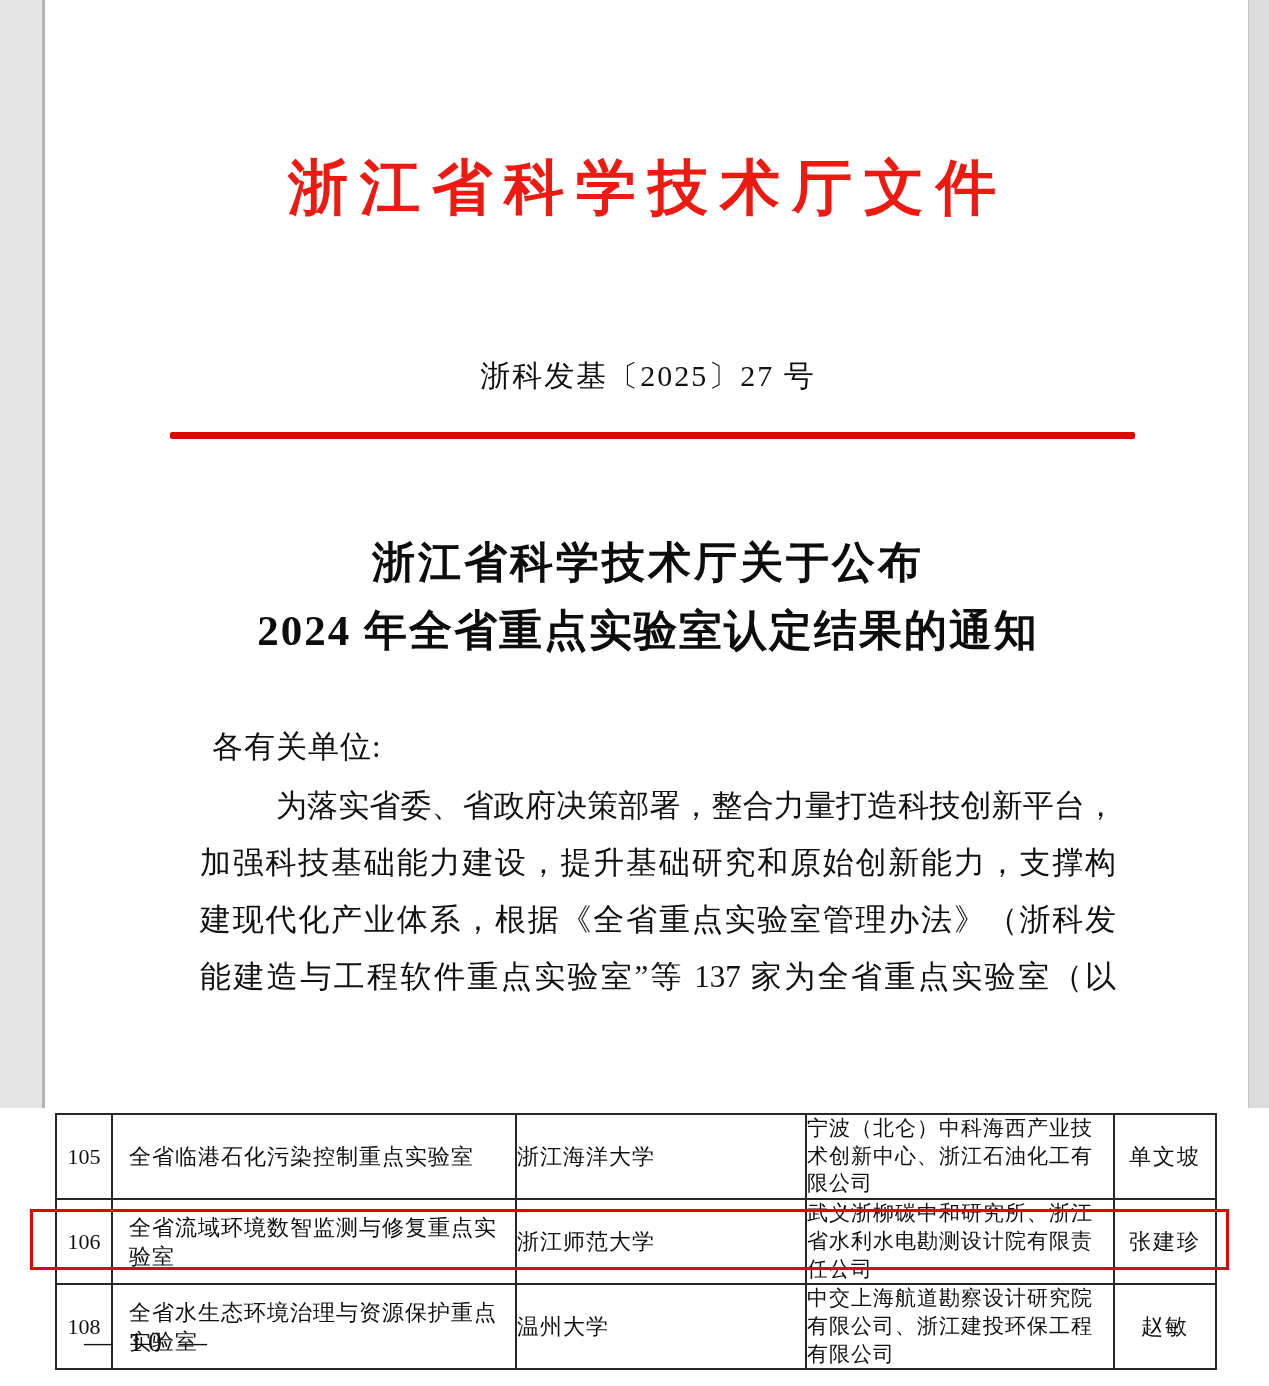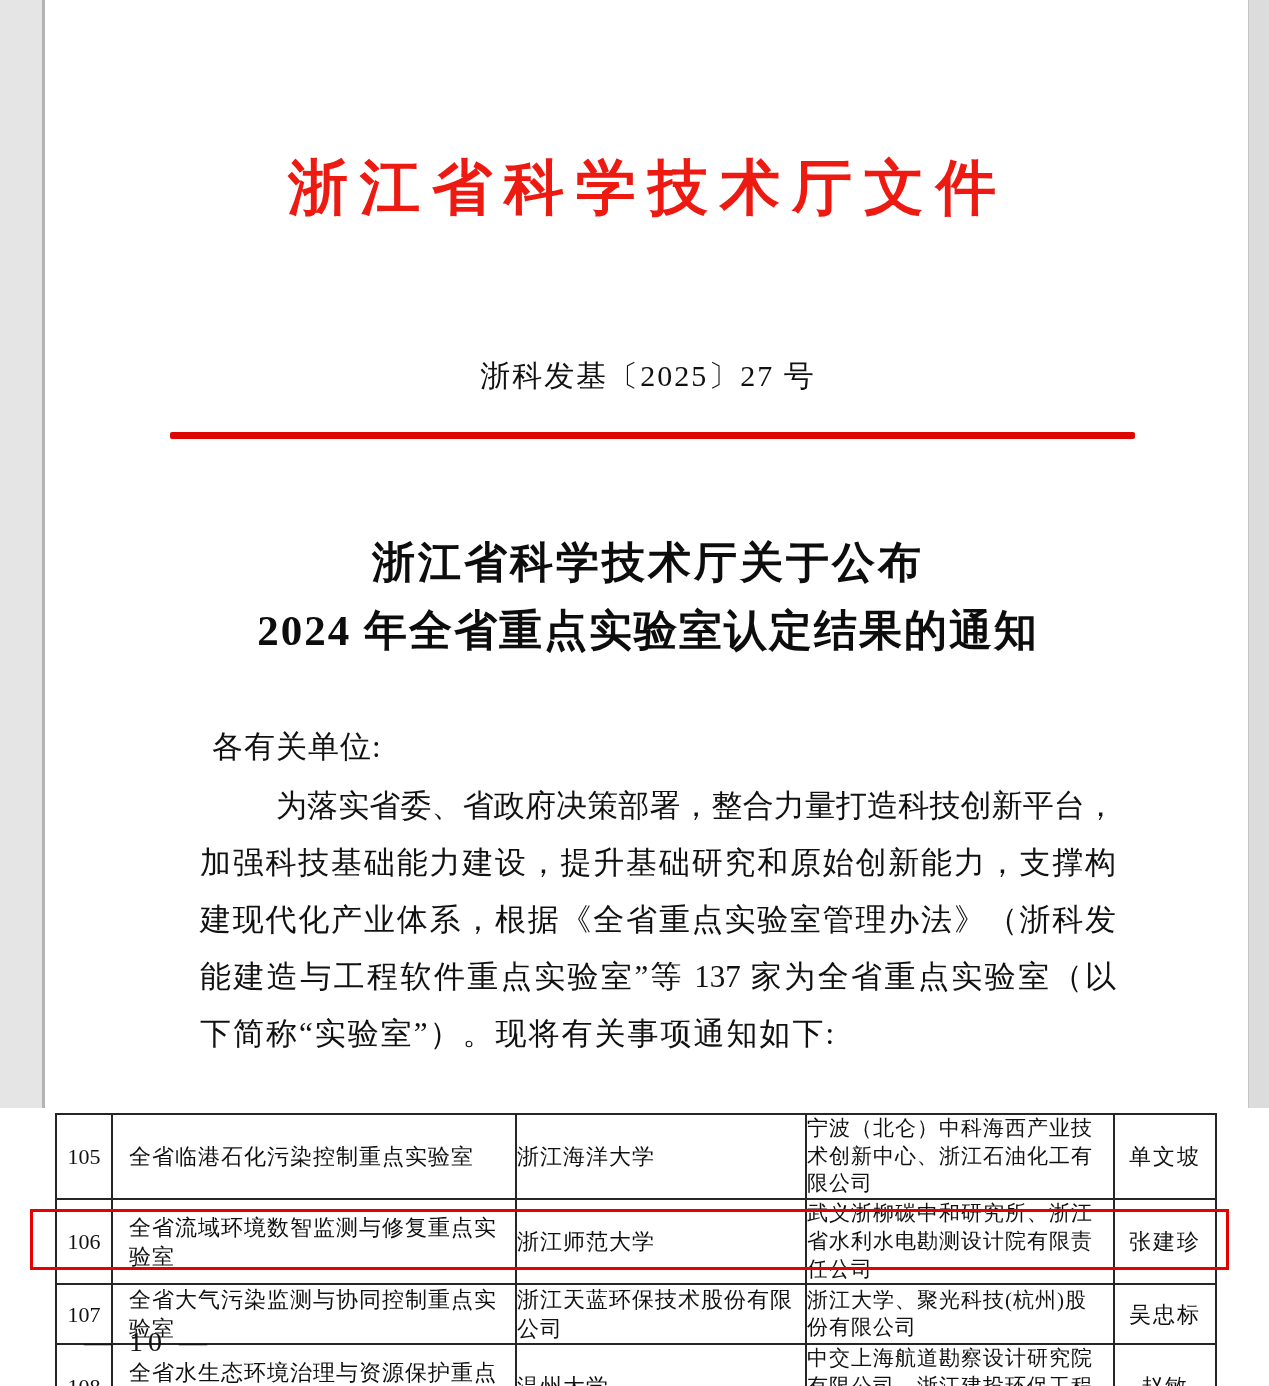--- a/index.html
+++ b/index.html
@@ -117,21 +117,20 @@
 <div class="notice-title-1">浙江省科学技术厅关于公布</div>
 <div class="notice-title-2">2024 年全省重点实验室认定结果的通知</div>
 
 <div class="salutation">各有关单位:</div>
 
 <div class="body-text">
   <div class="body-line first">为落实省委、省政府决策部署，整合力量打造科技创新平台，</div>
   <div class="body-line">加强科技基础能力建设，提升基础研究和原始创新能力，支撑构</div>
   <div class="body-line">建现代化产业体系，根据《全省重点实验室管理办法》（浙科发</div>
   <div class="body-line">能建造与工程软件重点实验室”等 137 家为全省重点实验室（以</div>
-  <div class="body-line last">下简称“实验室”）。现将有关事项通知如下:</div>
 </div>
 
 <div class="table-section">
   <table class="result-table">
     <colgroup>
       <col class="col-no">
         <col class="col-lab">
         <col class="col-inst">
         <col class="col-part">
         <col class="col-dir">
@@ -144,27 +143,20 @@
         <td class="c-part">宁波（北仑）中科海西产业技术创新中心、浙江石油化工有限公司</td>
         <td class="c-dir">单文坡</td>
       </tr>
       <tr class="rh-2">
         <td class="c-no">106</td>
         <td class="c-lab">全省流域环境数智监测与修复重点实验室</td>
         <td class="c-inst">浙江师范大学</td>
         <td class="c-part">武义浙柳碳中和研究所、浙江省水利水电勘测设计院有限责任公司</td>
         <td class="c-dir">张建珍</td>
       </tr>
-      <tr class="rh-3">
-        <td class="c-no">107</td>
-        <td class="c-lab">全省大气污染监测与协同控制重点实验室</td>
-        <td class="c-inst">浙江天蓝环保技术股份有限公司</td>
-        <td class="c-part">浙江大学、聚光科技(杭州)股份有限公司</td>
-        <td class="c-dir">吴忠标</td>
-      </tr>
       <tr class="rh-4">
         <td class="c-no">108</td>
         <td class="c-lab">全省水生态环境治理与资源保护重点实验室</td>
         <td class="c-inst">温州大学</td>
         <td class="c-part">中交上海航道勘察设计研究院有限公司、浙江建投环保工程有限公司</td>
         <td class="c-dir">赵敏</td>
       </tr>
     </tbody>
   </table>
 </div>

